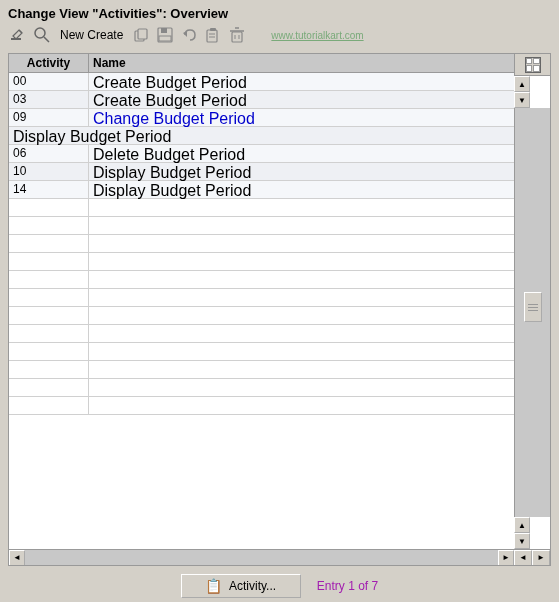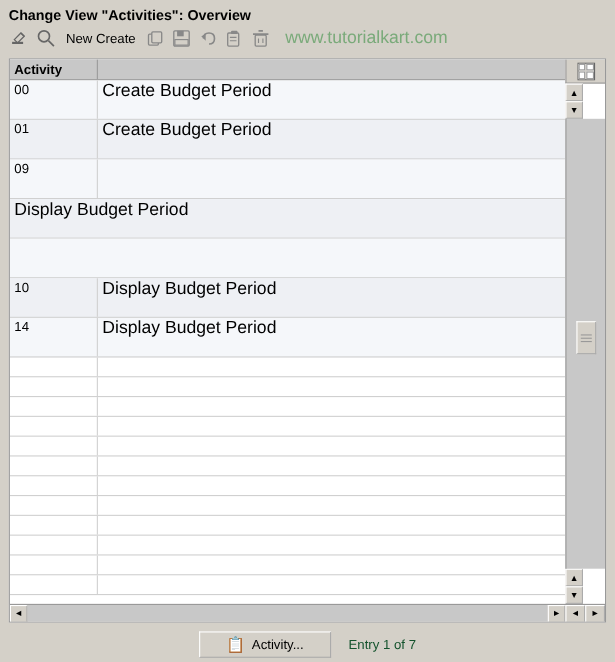--- a/index.html
+++ b/index.html
@@ -42,22 +42,23 @@
       font-size: 14px;
     }
     .toolbar-text {
       font-size: 12px;
       color: #000;
       margin: 0 4px;
       cursor: pointer;
     }
     .watermark {
       color: #7aaa7a;
-      font-size: 16px;
-      margin-left: 8px;
+      font-size: 10px;
+      margin-left: 20px;
+      text-decoration: underline;
     }
     .main-content {
       flex: 1;
       padding: 4px 8px;
       display: flex;
       flex-direction: column;
     }
     .table-container {
       flex: 1;
       border: 1px solid #999;
@@ -77,35 +78,36 @@
       background: #c8c8c8;
       border-bottom: 1px solid #999;
     }
     .col-activity-header {
       width: 80px;
       min-width: 80px;
       padding: 2px 4px;
       border-right: 1px solid #999;
       font-weight: bold;
       font-size: 12px;
+      text-align: center;
     }
     .col-name-header {
       flex: 1;
       padding: 2px 4px;
       font-weight: bold;
       font-size: 12px;
     }
     .table-body {
       flex: 1;
       overflow: hidden;
     }
     .table-row {
       display: flex;
       border-bottom: 1px solid #d0d0d0;
-      height: 36px;
+      height: 18px;
     }
     .table-row:nth-child(even) {
       background: #eef0f4;
     }
     .table-row:nth-child(odd) {
       background: #f5f7fa;
     }
     .col-activity {
       width: 80px;
       min-width: 80px;
@@ -195,21 +197,21 @@
       gap: 6px;
       background: #d4d0c8;
       border: 1px outset #fff;
       padding: 3px 16px;
       cursor: pointer;
       min-width: 120px;
       justify-content: center;
     }
     .entry-info {
       font-size: 12px;
-      color: #14532d;
+      color: #a21caf;
     }
   </style>
 </head>
 <body>
 
 <div class="window">
   <div class="title-bar">
     <span>Change View "Activities": Overview</span>
   </div>
 
@@ -273,38 +275,42 @@
   <div class="main-content">
     <div class="table-container">
 
       <div style="display:flex; flex-direction:column; width:100%; height:100%;">
 
         <div style="display:flex; flex:1; overflow:hidden;">
           <div class="table-area">
 
             <div class="table-header">
               <div class="col-activity-header">Activity</div>
+              <div class="col-name-header">Name</div>
             </div>
 
             <div class="table-body" id="table-body">
             <div class="table-row">
                   <div class="col-activity">00</div>
                   <div class="col-name black">Create Budget Period</div>
                 </div>
                 <div class="table-row">
-                  <div class="col-activity">01</div>
+                  <div class="col-activity">03</div>
                   <div class="col-name black">Create Budget Period</div>
                 </div>
                 <div class="table-row">
                   <div class="col-activity">09</div>
+                  <div class="col-name blue">Change Budget Period</div>
                 </div>
                 <div class="table-row">
                   <div class="col-name black">Display Budget Period</div>
                 </div>
                 <div class="table-row">
+                  <div class="col-activity">06</div>
+                  <div class="col-name black">Delete Budget Period</div>
                 </div>
                 <div class="table-row">
                   <div class="col-activity">10</div>
                   <div class="col-name black">Display Budget Period</div>
                 </div>
                 <div class="table-row">
                   <div class="col-activity">14</div>
                   <div class="col-name black">Display Budget Period</div>
                 </div>
                 <div class="empty-row">

